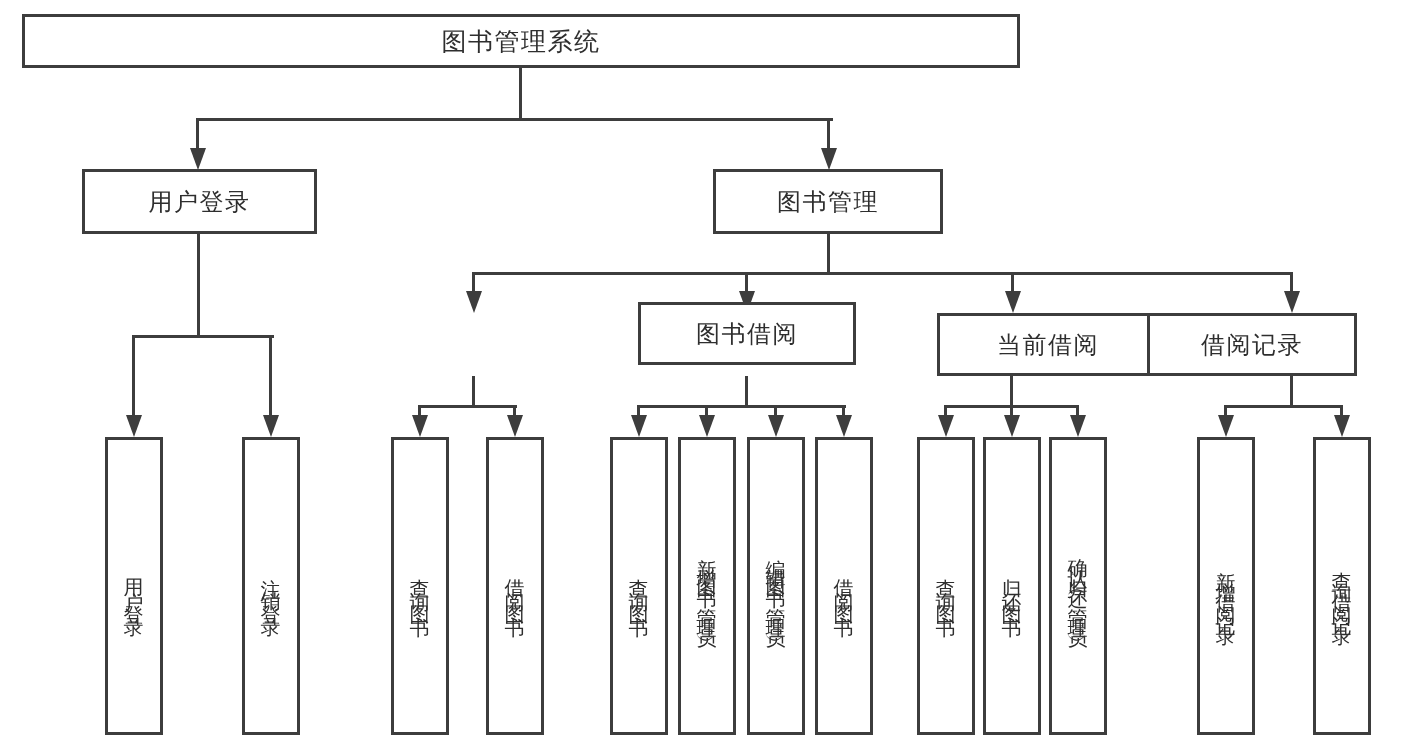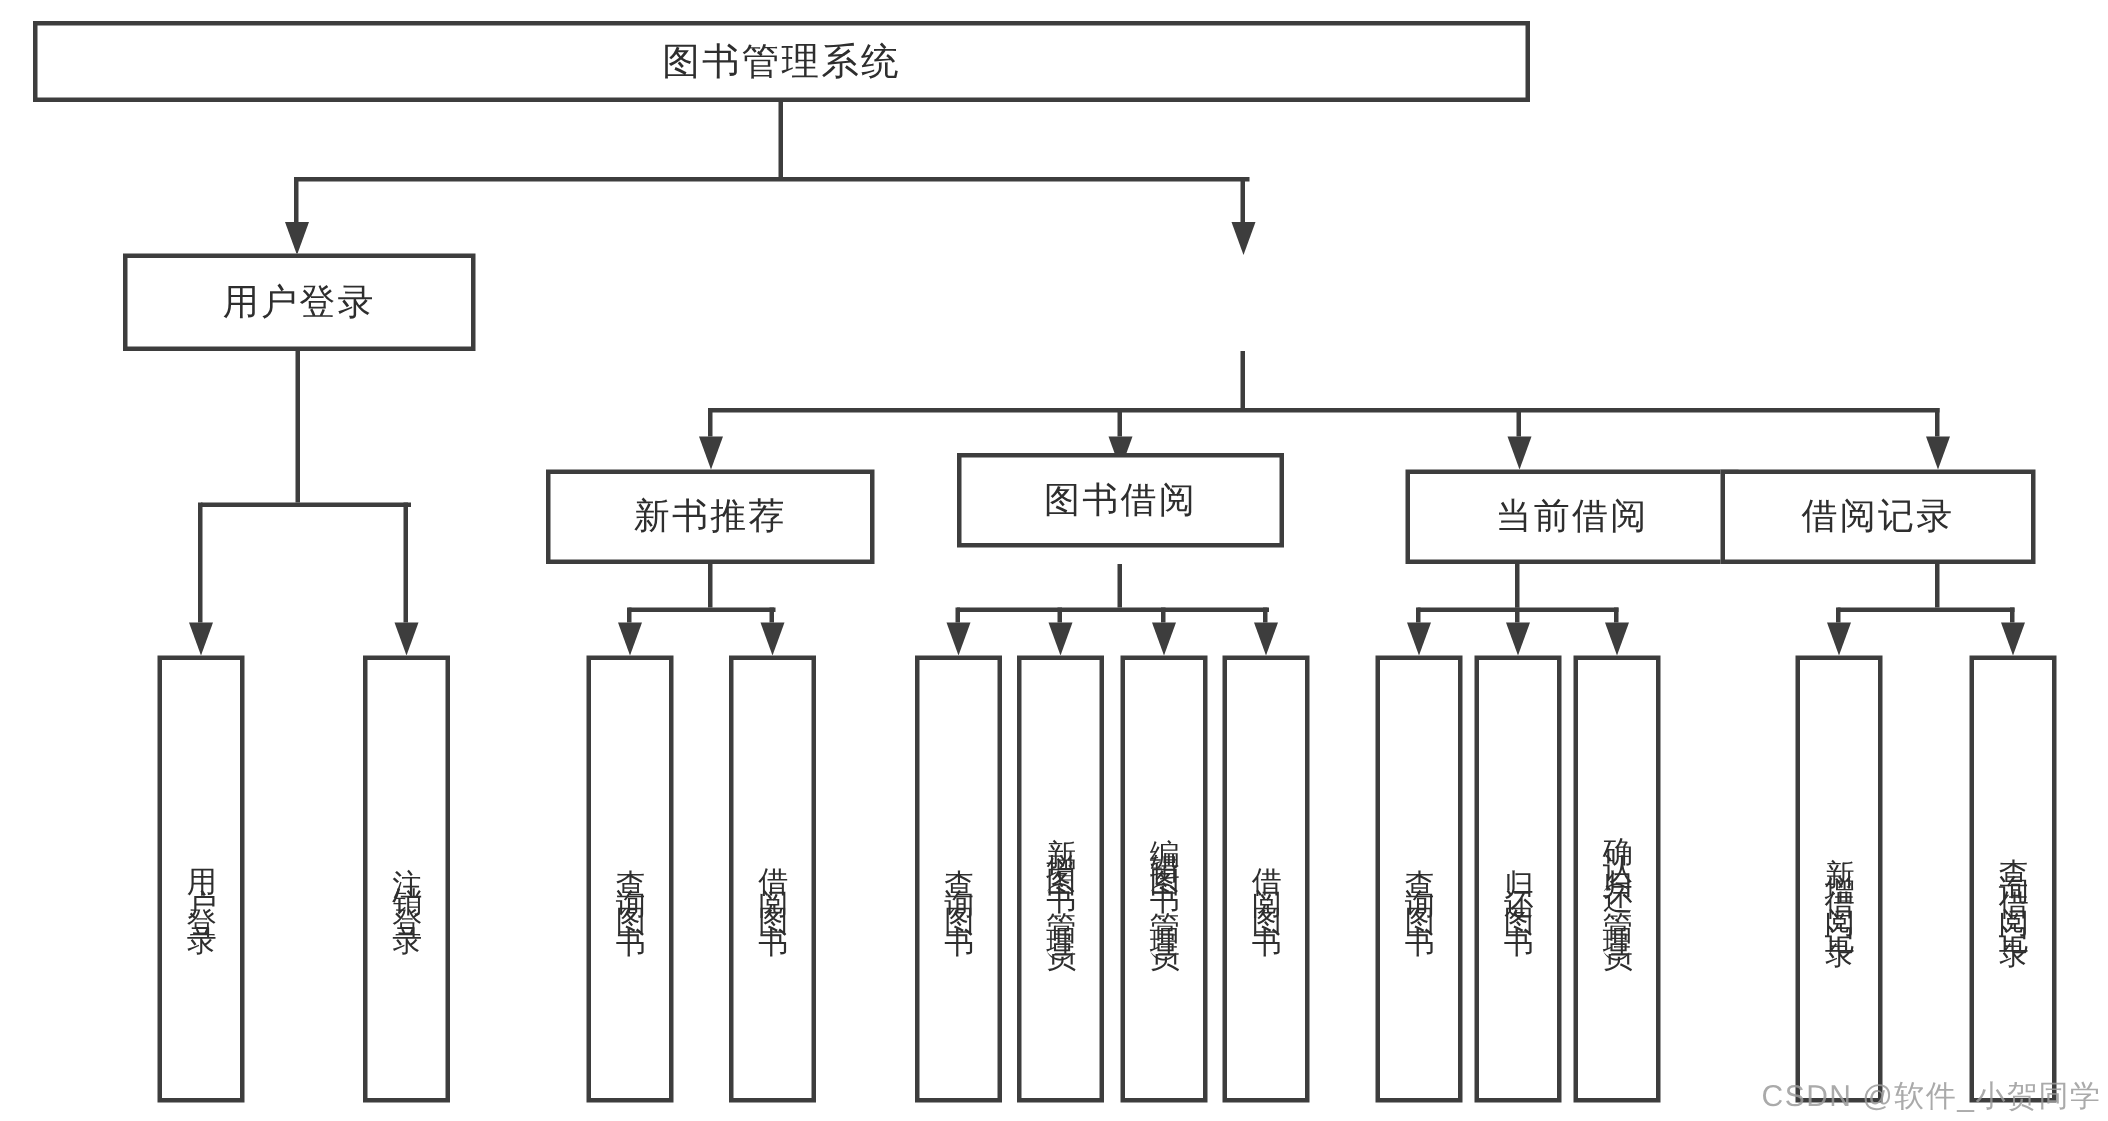--- a/index.html
+++ b/index.html
@@ -70,34 +70,34 @@
 <div class="stage">
 
   <div class="box hbox root" style="left:22px;top:14px;width:998px;height:54px;">图书管理系统</div>
 
   <div class="vline" style="left:519px;top:68px;height:50px;"></div>
   <div class="hline" style="left:198px;top:118px;width:635px;"></div>
   <div class="arrow" style="left:196px;top:118px;height:30px;"></div>
   <div class="arrow" style="left:827px;top:118px;height:30px;"></div>
 
   <div class="box hbox" style="left:82px;top:169px;width:235px;height:65px;">用户登录</div>
+  <div class="box hbox" style="left:713px;top:169px;width:230px;height:65px;">图书管理</div>
 
   <div class="vline" style="left:197px;top:234px;height:101px;"></div>
   <div class="hline" style="left:134px;top:335px;width:140px;"></div>
   <div class="arrow" style="left:132px;top:335px;height:80px;"></div>
   <div class="arrow" style="left:269px;top:335px;height:80px;"></div>
 
   <div class="vline" style="left:827px;top:234px;height:38px;"></div>
   <div class="hline" style="left:472px;top:272px;width:821px;"></div>
   <div class="arrow" style="left:472px;top:272px;height:19px;"></div>
   <div class="arrow" style="left:745px;top:272px;height:19px;"></div>
   <div class="arrow" style="left:1011px;top:272px;height:19px;"></div>
   <div class="arrow" style="left:1290px;top:272px;height:19px;"></div>
 
-  <div class="box hbox" style="left:364px;top:313px;width:219px;height:63px;">新书推荐</div>
   <div class="box hbox" style="left:638px;top:302px;width:218px;height:63px;">图书借阅</div>
   <div class="box hbox" style="left:901px;top:313px;width:222px;height:63px;margin-left:36px;">当前借阅</div>
   <div class="box hbox" style="left:1147px;top:313px;width:210px;height:63px;">借阅记录</div>
 
   <div class="vline" style="left:472px;top:376px;height:29px;"></div>
   <div class="hline" style="left:419px;top:405px;width:98px;"></div>
   <div class="arrow" style="left:418px;top:405px;height:10px;"></div>
   <div class="arrow" style="left:513px;top:405px;height:10px;"></div>
 
   <div class="vline" style="left:745px;top:376px;height:29px;"></div>
@@ -129,15 +129,14 @@
   <div class="box vbox ls9" style="left:747px;">编辑图书（管理员）</div>
   <div class="box vbox ls4" style="left:815px;">借阅图书</div>
 
   <div class="box vbox ls4" style="left:917px;">查询图书</div>
   <div class="box vbox ls4" style="left:983px;">归还图书</div>
   <div class="box vbox ls9" style="left:1049px;">确认归还（管理员）</div>
 
   <div class="box vbox ls6" style="left:1197px;">新增借阅记录</div>
   <div class="box vbox ls6" style="left:1313px;">查询借阅记录</div>
 
-  <div class="watermark">CSDN @软件_小贺同学</div>
 
 </div>
 
 </body></html>

